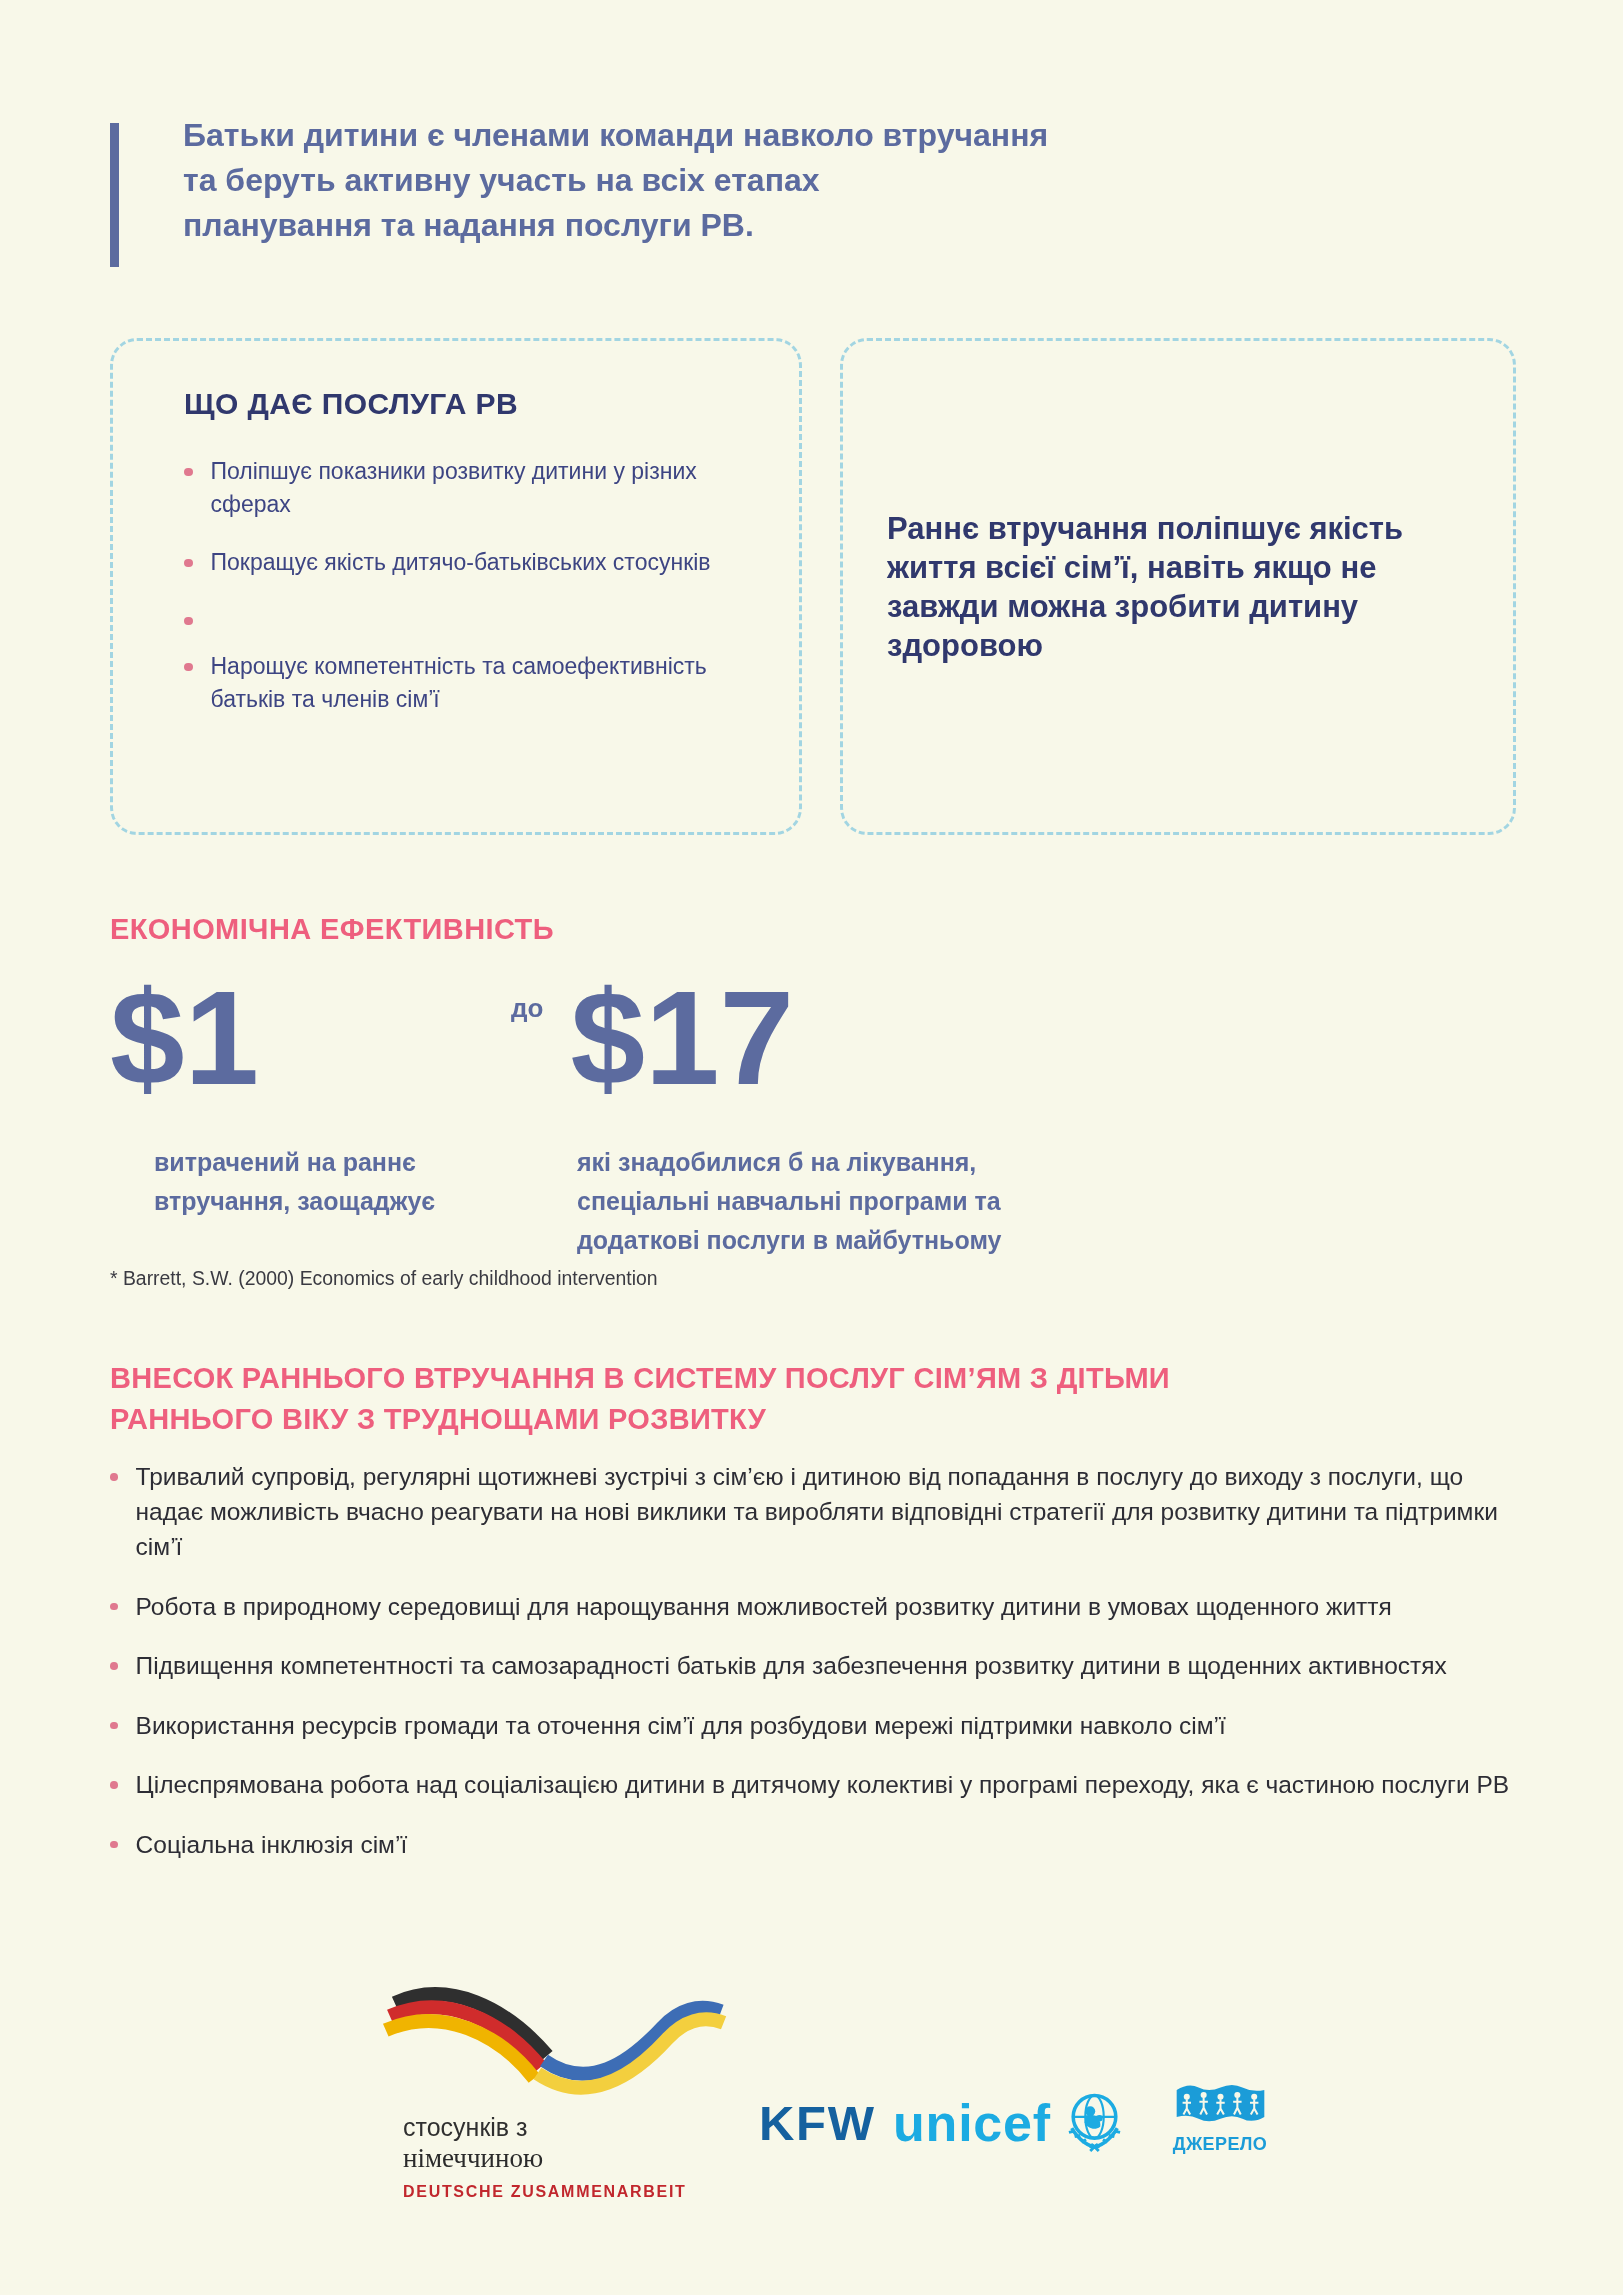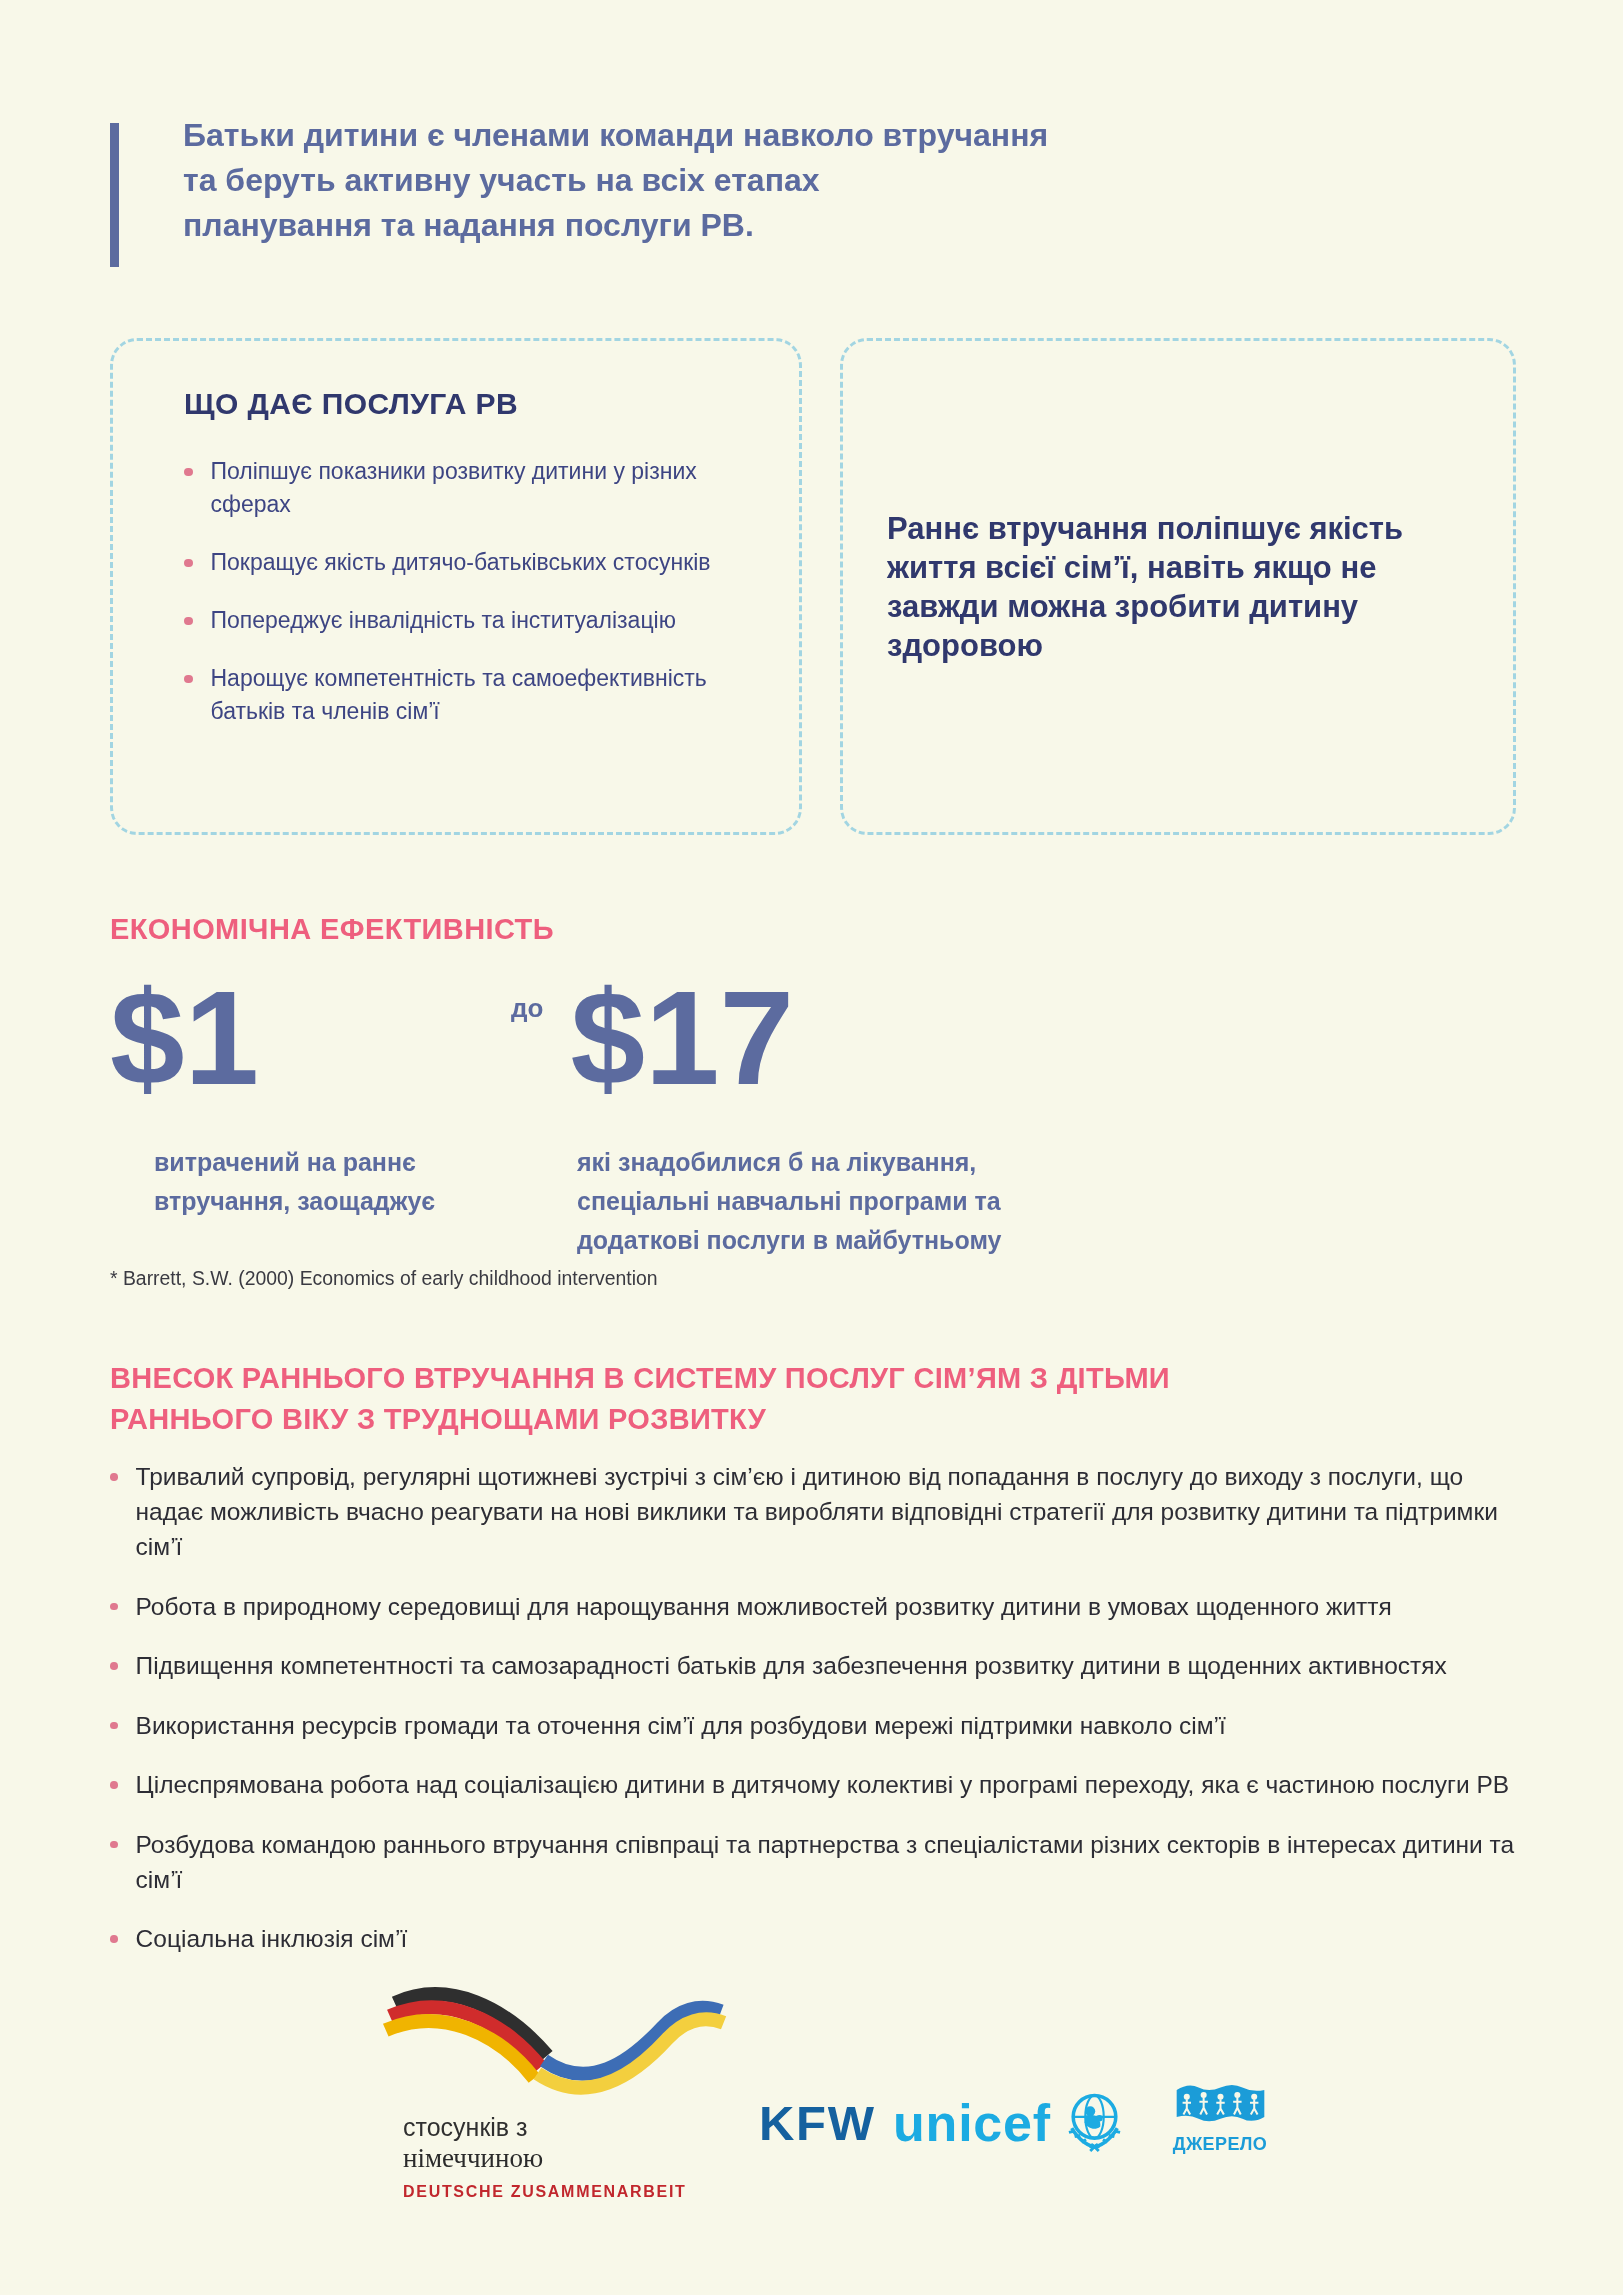--- a/index.html
+++ b/index.html
@@ -68,21 +68,20 @@
       <li>
         <span class="dot"></span>
         <span>Поліпшує показники розвитку дитини у різних сферах</span>
       </li>
       <li>
         <span class="dot"></span>
         <span>Покращує якість дитячо-батьківських стосунків</span>
       </li>
       <li>
         <span class="dot"></span>
-        <span>Попереджує інвалідність та інституалізацію</span>
       </li>
       <li>
         <span class="dot"></span>
         <span>Нарощує компетентність та самоефективність батьків та членів сім’ї</span>
       </li>
     </ul>
   </div>
 
   <div class="dashed-box box-quote">
     <p>Раннє втручання поліпшує якість життя всієї сім’ї, навіть якщо не завжди можна зробити дитину здоровою</p>
@@ -112,24 +111,20 @@
       <span class="dot"></span>
       <span>Підвищення компетентності та самозарадності батьків для забезпечення розвитку дитини в щоденних активностях</span>
     </li>
     <li>
       <span class="dot"></span>
       <span>Використання ресурсів громади та оточення сім’ї для  розбудови мережі підтримки навколо сім’ї</span>
     </li>
     <li>
       <span class="dot"></span>
       <span>Цілеспрямована робота над соціалізацією дитини в дитячому колективі у програмі переходу, яка є частиною послуги РВ</span>
-    </li>
-    <li>
-      <span class="dot"></span>
-      <span>Розбудова командою раннього втручання співпраці та партнерства з спеціалістами різних секторів в інтересах дитини та сім’ї</span>
     </li>
     <li>
       <span class="dot"></span>
       <span>Соціальна інклюзія сім’ї</span>
     </li>
   </ul>
 
   <div class="logo-german">
     <svg width="347" height="123" viewBox="0 0 420 150">
       <path d="M14,22 C80,-8 150,28 200,86" stroke="#2f2f2f" stroke-width="17" fill="none"></path>

